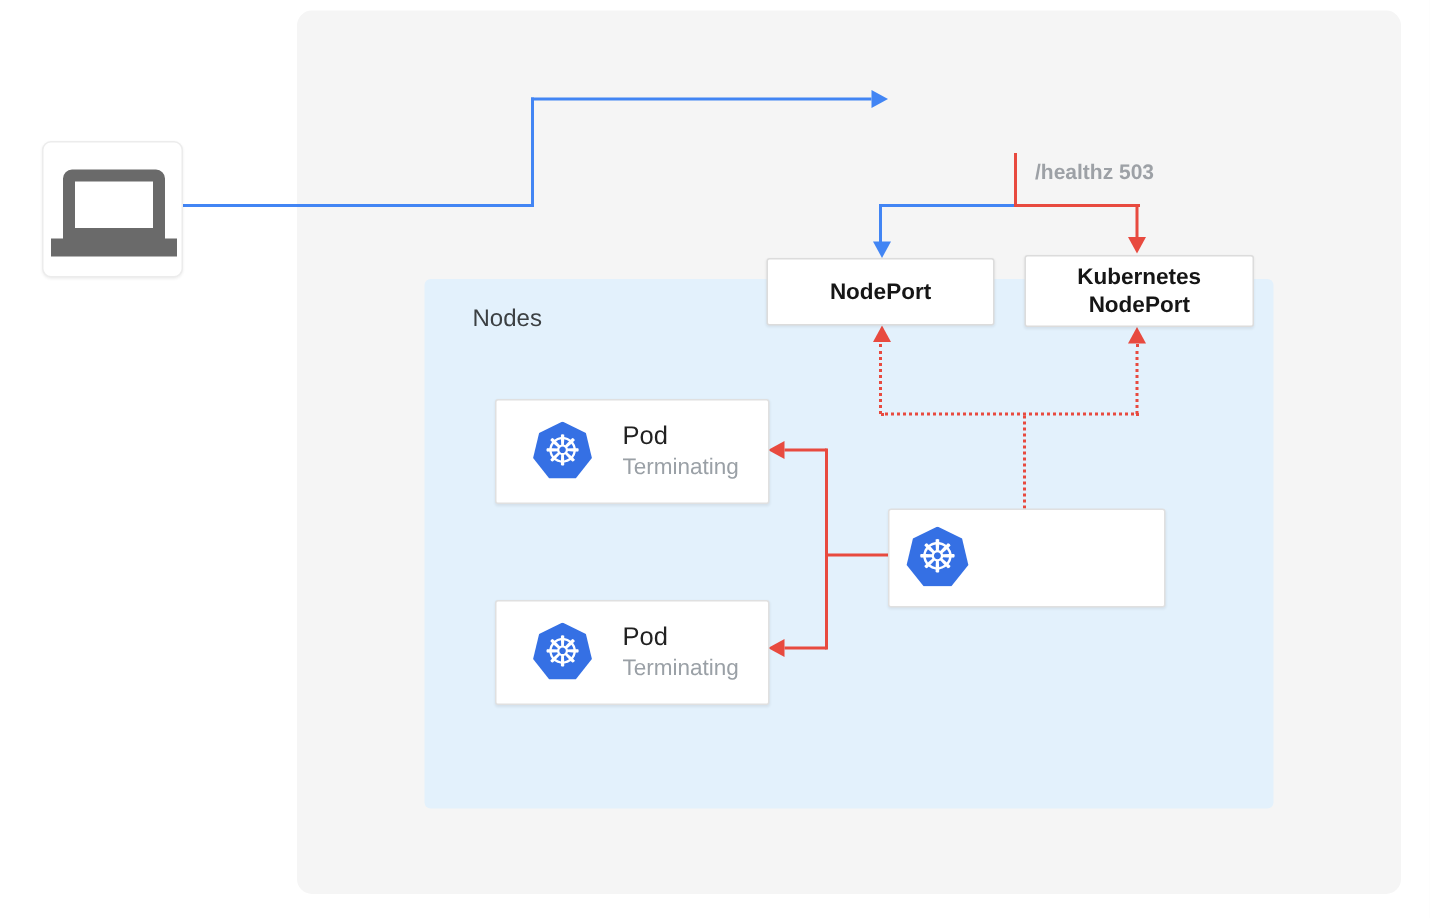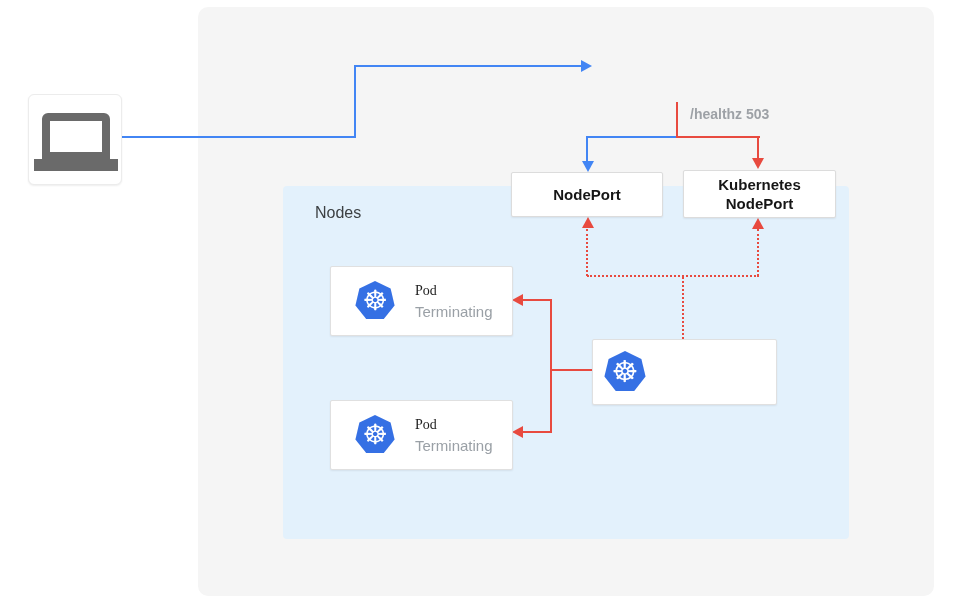--- a/index.html
+++ b/index.html
@@ -18,21 +18,21 @@
   .laptop-card{left:28px;top:94px;width:94px;height:91px;border-radius:6px;border-color:#ececec;}
   .clb-card{left:592px;top:33px;width:171px;height:70px;display:flex;align-items:center;padding-left:12px;gap:16px;}
   .clb-text{width:86px;font-size:15px;line-height:21px;color:#757575;}
   .nodeport-card{left:511px;top:172px;width:152px;height:45px;display:flex;align-items:center;justify-content:center;border-color:#dcdcdc;}
   .hc-card{left:683px;top:170px;width:153px;height:48px;display:flex;align-items:center;justify-content:center;text-align:center;border-color:#dcdcdc;}
   .port-label{font-size:15px;font-weight:bold;color:#161616;line-height:19px;}
   .kp-card{left:592px;top:339px;width:185px;height:66px;display:flex;align-items:center;padding-left:11px;gap:22px;}
   .pod-card{width:183px;height:70px;display:flex;align-items:center;padding-left:24px;gap:20px;}
   .pod1-card{left:330px;top:266px;}
   .pod2-card{left:330px;top:400px;}
-  .title-line{font-size:14px;color:#212121;line-height:22px;font-family:Liberation Serif, serif;}
+  .title-line{font-size:17px;color:#212121;line-height:22px;}
   .sub-line{font-size:15px;color:#9aa0a6;line-height:20px;}
   
   .laptop{position:absolute;left:0;top:0;width:94px;height:91px;}
   .laptop-screen{position:absolute;left:13px;top:18px;width:68px;height:47px;border:8px solid var(--icon-gray,#6a6a6a);border-radius:6px 6px 0 0;box-sizing:border-box;background:#fff;}
   .laptop-base{position:absolute;left:5px;top:64px;width:84px;height:12px;background:var(--icon-gray,#6a6a6a);}
   
   .clb-icon{position:relative;width:46px;height:44px;flex:0 0 auto;}
   .clb-icon i{position:absolute;display:block;}
   .clb-top{left:11px;top:0;width:24px;height:11px;background:linear-gradient(90deg,var(--clb-light,#acc9fb) 50%,var(--clb-mid,#6fa1f7) 50%);}
   .clb-stem-top{left:21px;top:11px;width:4px;height:10px;background:var(--clb-dark,#4d8df6);}

